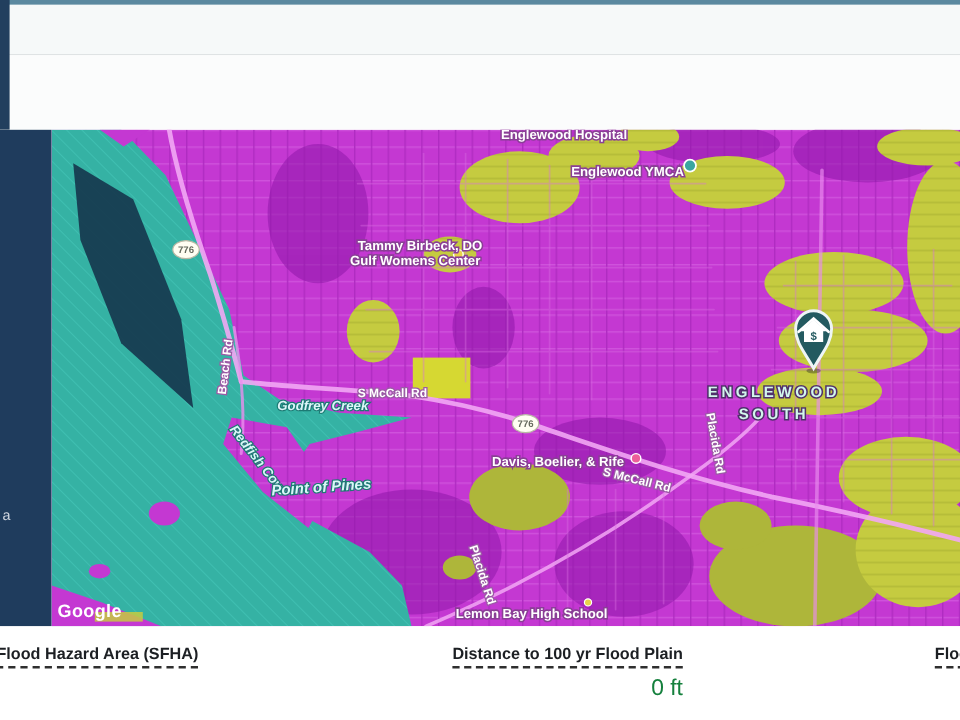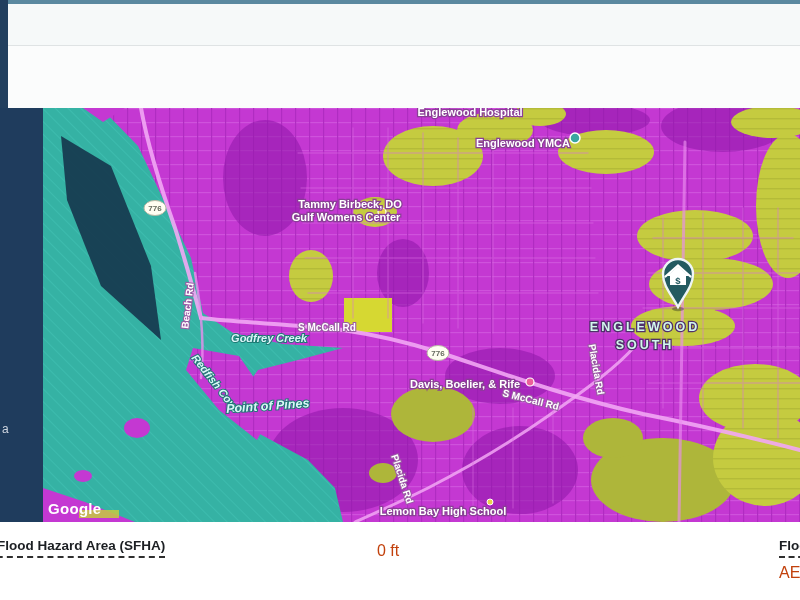--- a/index.html
+++ b/index.html
@@ -22,21 +22,21 @@
   .map-svg{position:absolute;left:43px;top:0;}
   .footer{position:absolute;left:0;top:522px;width:800px;height:78px;background:#ffffff;}
   .stat{position:absolute;top:14px;white-space:nowrap;}
   .stat-1{left:-54px;}
   .stat-2{left:377px;}
   .stat-3{left:779px;}
   .stat-label{
     display:inline-block;font-size:13.5px;font-weight:700;color:#1c1f23;
     border-bottom:2px dashed #2f2f2f;padding-bottom:3px;cursor:help;
   }
-  .stat-value{font-size:16px;color:#c2410c;margin-top:6px;}
+  .stat-value{font-size:19px;color:#15803d;margin-top:6px;text-align:right;}
   
   text{font-family:"Liberation Sans",sans-serif;}
   .poi{fill:#ffffff;stroke:#8a3f96;stroke-width:2.6px;paint-order:stroke;font-size:11px;font-weight:700;}
   .water-label{fill:#dbf6f8;stroke:#1d7a74;stroke-width:2px;paint-order:stroke;font-style:italic;font-weight:700;font-size:11px;}
   .water-label-big{font-size:12.5px;}
   .road-label{fill:#ffffff;stroke:#9c5ba6;stroke-width:2.2px;paint-order:stroke;font-size:10px;font-weight:700;}
   .hood-label{fill:#d2f7ec;stroke:#50306b;stroke-width:2.6px;paint-order:stroke;font-size:12.5px;font-weight:700;letter-spacing:3px;}
   .badge-text{font-size:8px;font-weight:700;fill:#666a5e;}
   .google-logo{fill:#ffffff;font-size:15px;font-weight:700;letter-spacing:.3px;}
   .pin-dollar{font-size:9.5px;font-weight:700;fill:#235a60;}
@@ -200,19 +200,20 @@
 
     <text class="google-logo" x="5" y="406">Google</text>
   </svg>
 </div>
 
 <div class="footer">
   <div class="stat stat-1">
     <div class="stat-label">Special Flood Hazard Area (SFHA)</div>
   </div>
   <div class="stat stat-2">
+    <div class="stat-label">Distance to 100 yr Flood Plain</div>
     <div class="stat-value">0 ft</div>
   </div>
   <div class="stat stat-3">
     <div class="stat-label">Flood Zone</div>
     <div class="stat-value">AE</div>
   </div>
 </div>
 
 </body></html>

